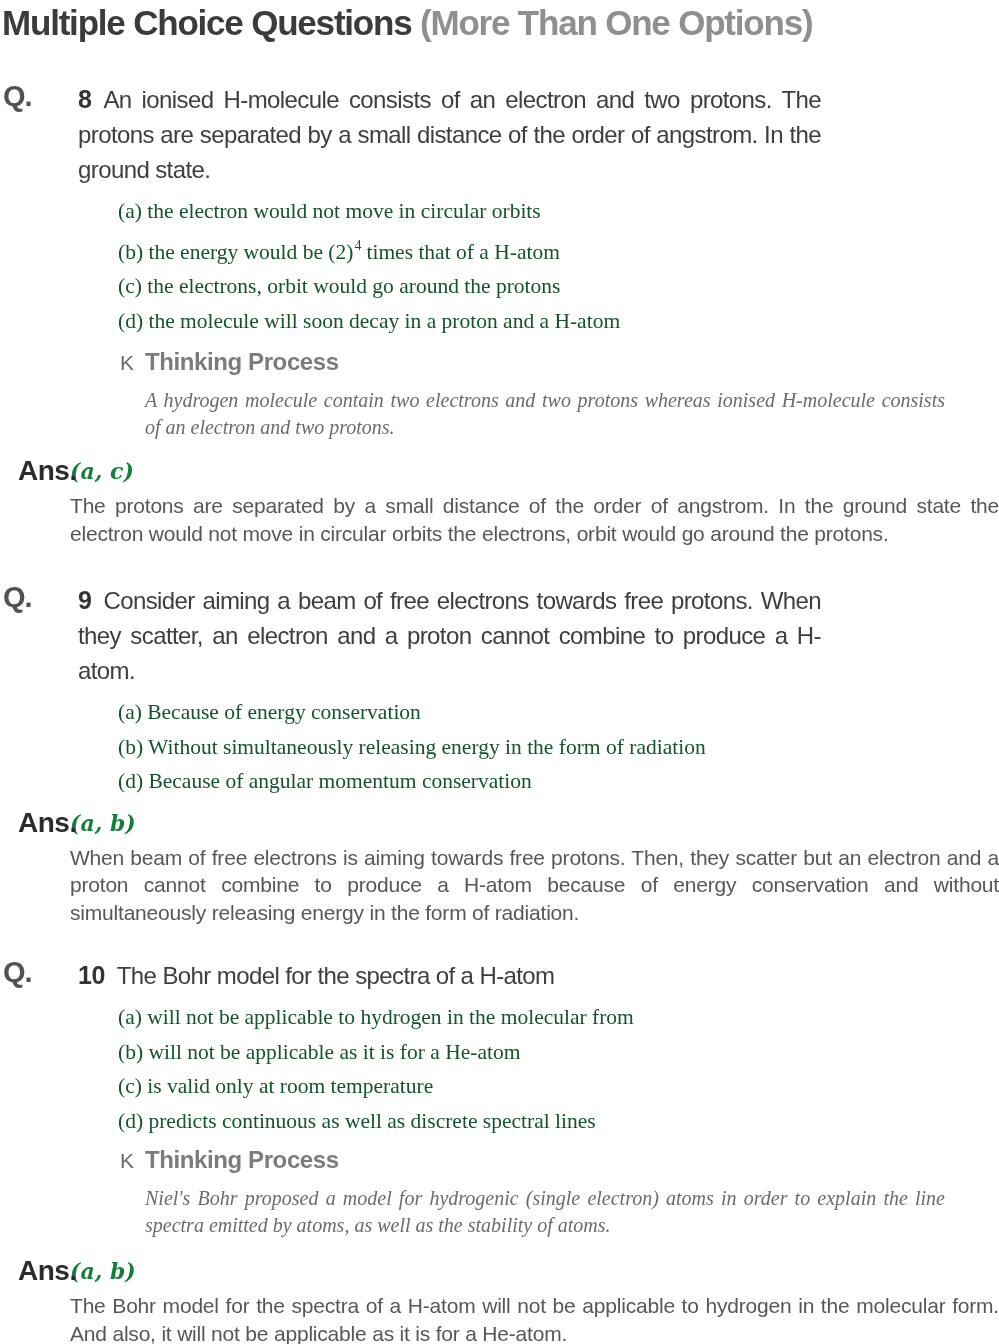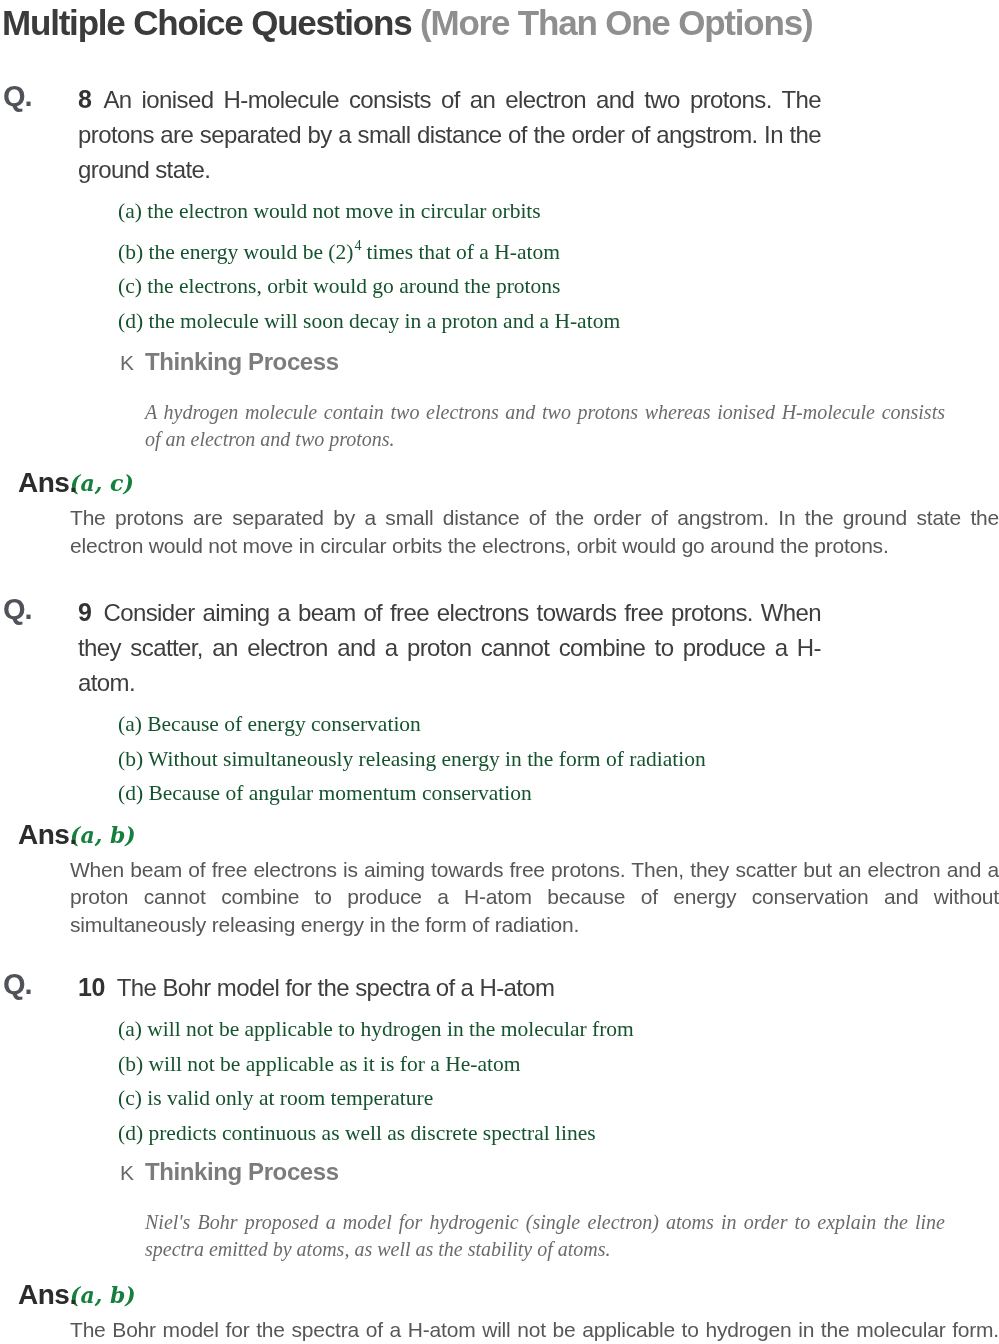--- a/index.html
+++ b/index.html
@@ -80,21 +80,21 @@
   .ans-body {
     margin-left:70px; width:929px;
     font-size:21px; line-height:27.5px; color:#575757;
     letter-spacing:-0.2px; text-align:justify;
   }
 
   
   .mt-q8      { margin-top:36px; }
   .mt-opts    { margin-top:7px; }
   .mt-tphead  { margin-top:8px; }
-  .mt-tpbody  { margin-top:20px; }
+  .mt-tpbody  { margin-top:8px; }
   .mt-ansrow  { margin-top:14px; }
   .mt-ansbody { margin-top:2px; }
   .mt-q9      { margin-top:36px; }
   .mt-ansrow9 { margin-top:8px; }
   .mt-q10     { margin-top:32px; }
   .mt-tphead10{ margin-top:6px; }
   .mt-ansrow10{ margin-top:16px; }
 </style>
 </head>
 <body>

